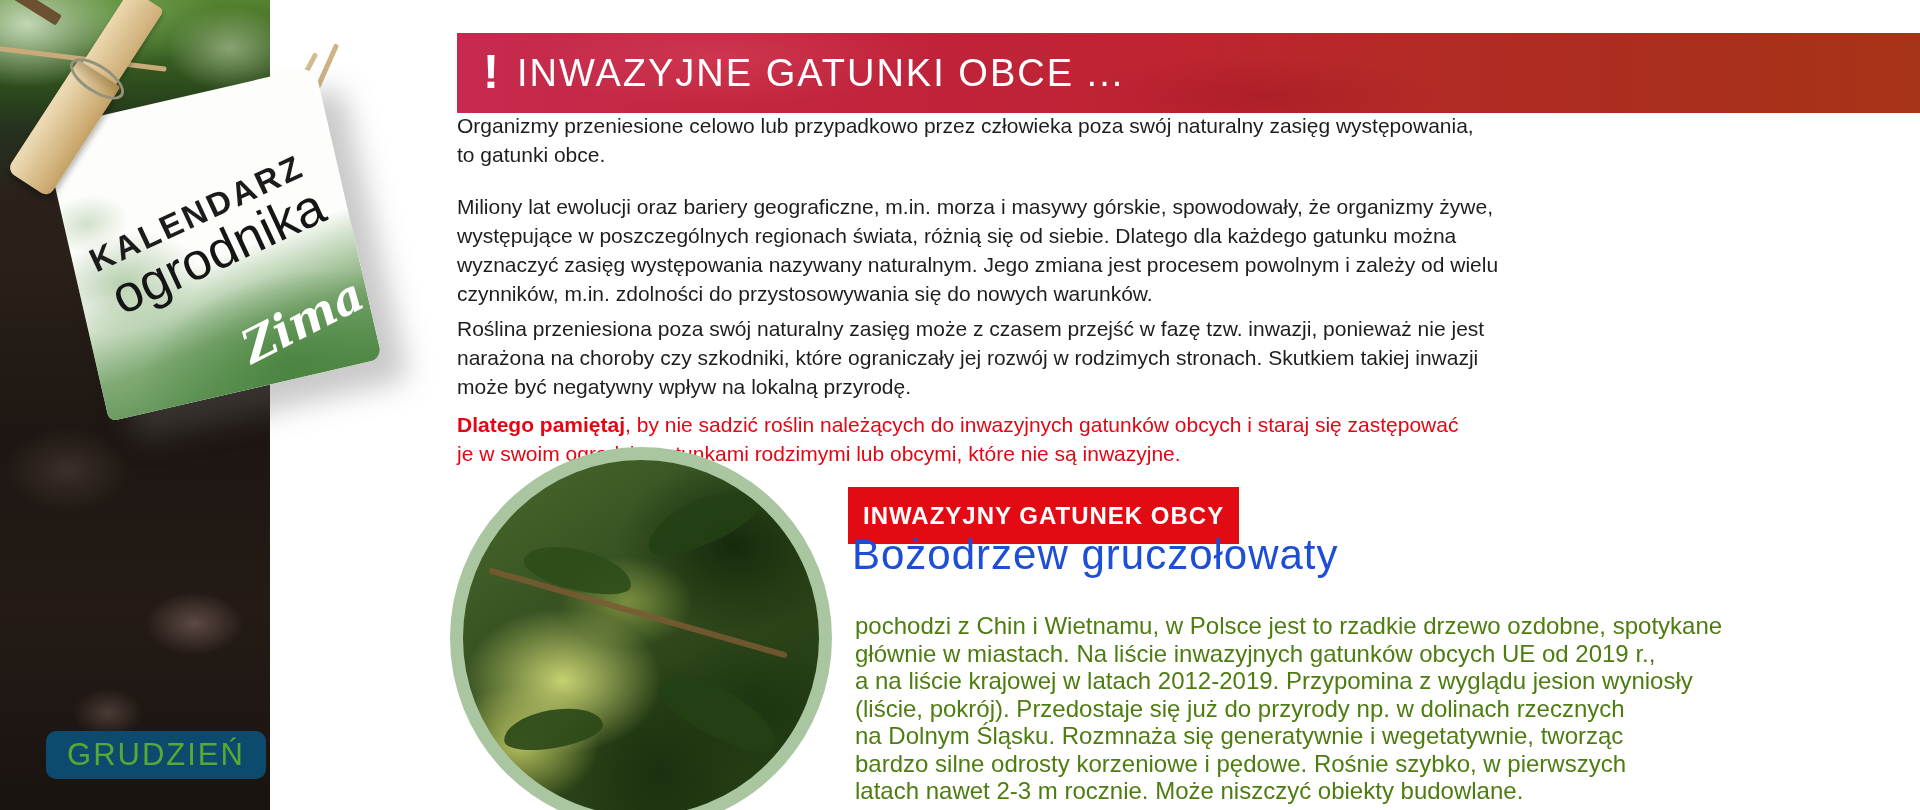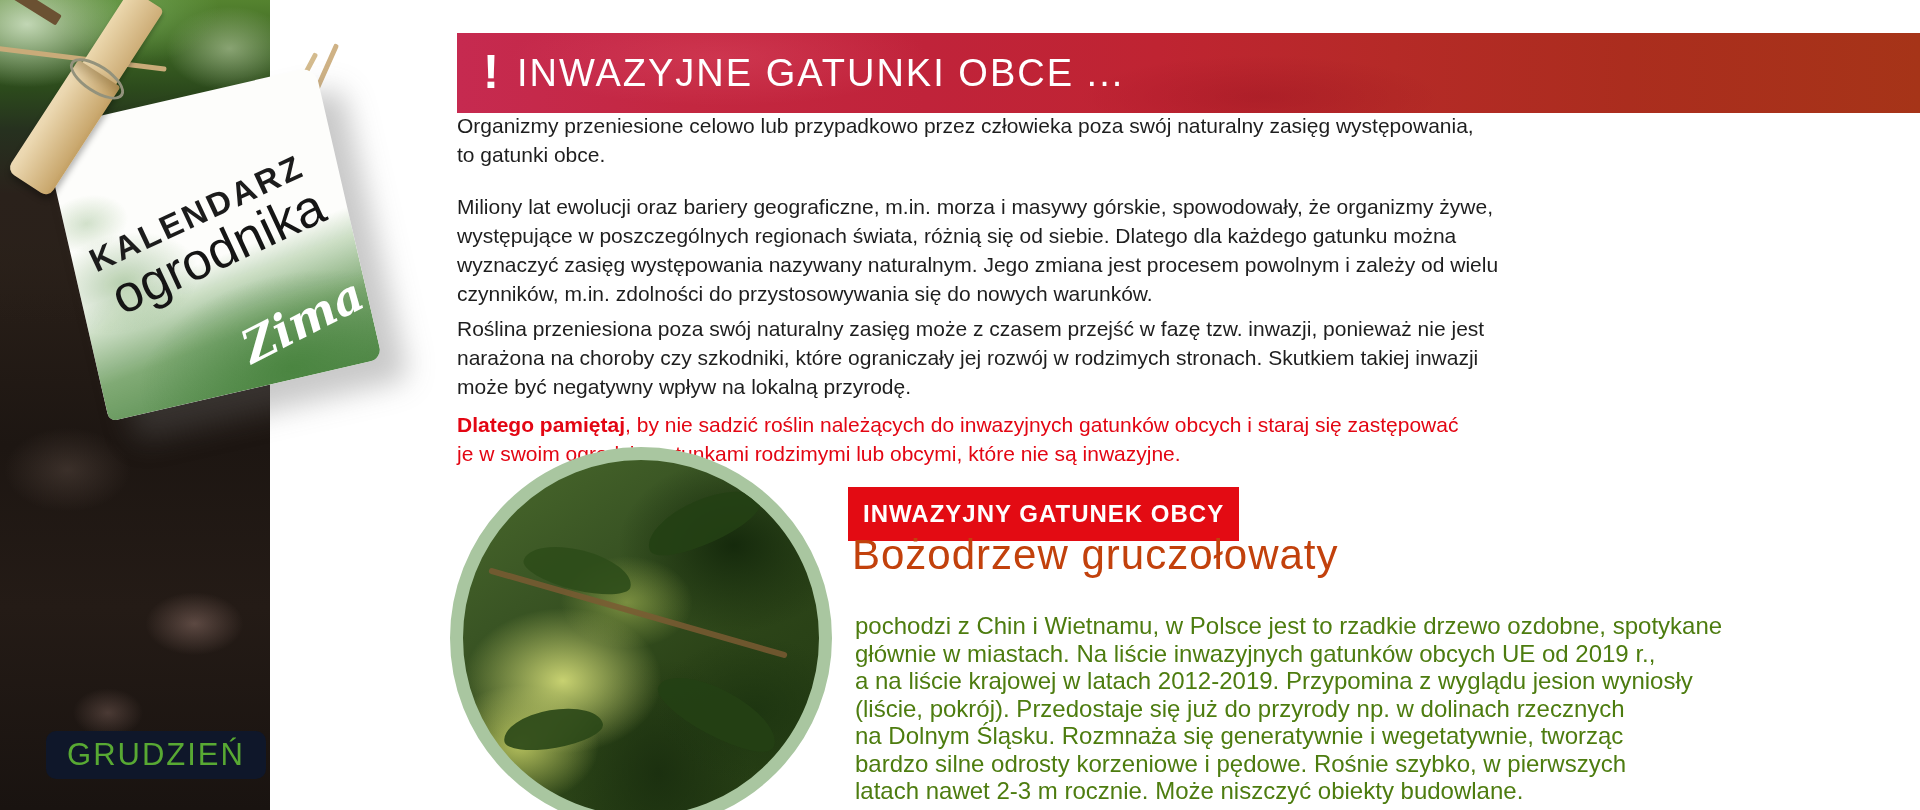--- a/index.html
+++ b/index.html
@@ -50,21 +50,21 @@
     background:linear-gradient(90deg,#ecd8ae,#cdad77);border-radius:5px 5px 2px 2px;
     box-shadow:2px 2px 4px rgba(0,0,0,.25);}
   .pin .leg-bottom{position:absolute;left:4px;top:88px;width:50px;height:132px;
     background:linear-gradient(90deg,#efddb8,#c6a367);border-radius:3px 3px 9px 9px;
     box-shadow:inset 0 16px 12px -9px rgba(120,90,40,.45), 3px 4px 6px rgba(0,0,0,.3);}
   .pin .spring{position:absolute;left:-1px;top:80px;width:56px;height:22px;
     border:3px solid #93927c;border-radius:50%;}
 
   
   .month-badge{position:absolute;left:46px;top:731px;width:220px;height:48px;
-    background:#0f172a;border-radius:10px;display:flex;align-items:center;justify-content:center;}
+    background:#0c4a6e;border-radius:10px;display:flex;align-items:center;justify-content:center;}
   .month-badge span{font-size:31px;letter-spacing:2px;color:#58a933;font-weight:400;}
 
   
   .banner{position:absolute;left:457px;top:33px;width:1463px;height:80px;
     display:flex;align-items:center;color:#ffffff;
     background:
       radial-gradient(300px 70px at 18% 30%, rgba(255,120,150,.18), transparent 70%),
       radial-gradient(260px 60px at 55% 80%, rgba(120,0,20,.20), transparent 70%),
       linear-gradient(90deg,#c62a50 0%,#c32740 16%,#c0233a 32%,#bf2432 48%,#b52a27 64%,#ab2d1e 80%,#a63418 100%);}
   .banner .bang{font-weight:700;font-size:48px;margin:0 18px 4px 26px;}
@@ -93,24 +93,24 @@
       radial-gradient(130px 160px at 55% 88%, rgba(24,44,14,.8), transparent 72%),
       linear-gradient(145deg,#4a6a2c 0%,#3a5524 30%,#2c4418 60%,#223a12 100%);}
   .species-photo .twig{position:absolute;left:20px;top:150px;width:310px;height:6px;
     background:#7a5a33;transform:rotate(16deg);border-radius:3px;opacity:.85;}
   .species-photo .leaf{position:absolute;background:#244014;border-radius:50% 50% 50% 50%/60% 60% 40% 40%;opacity:.9;}
   .leaf.l1{left:180px;top:40px;width:120px;height:44px;transform:rotate(-24deg);}
   .leaf.l2{left:60px;top:90px;width:110px;height:40px;transform:rotate(14deg);background:#2d4c19;}
   .leaf.l3{left:190px;top:230px;width:130px;height:46px;transform:rotate(28deg);}
   .leaf.l4{left:40px;top:250px;width:100px;height:38px;transform:rotate(-10deg);background:#2a4717;}
 
-  .species-badge{position:absolute;left:848px;top:487px;height:24px;padding:15px 15px;
+  .species-badge{position:absolute;left:848px;top:487px;height:57px;padding:0 15px;
     background:#e30b13;color:#ffffff;display:flex;align-items:center;
     font-size:24px;font-weight:700;letter-spacing:1px;}
-  .species-name{position:absolute;left:852px;top:531px;color:#c2410c;
+  .species-name{position:absolute;left:852px;top:531px;color:#1d4ed8;
     font-size:42px;font-weight:400;letter-spacing:1px;}
   .species-desc{position:absolute;left:855px;top:612px;width:980px;
     font-size:24px;line-height:27.5px;white-space:pre-line;color:#4d7c0f;}
 </style>
 </head>
 <body>
 
 <div class="stage">
 
   <div class="soil-photo"></div>

